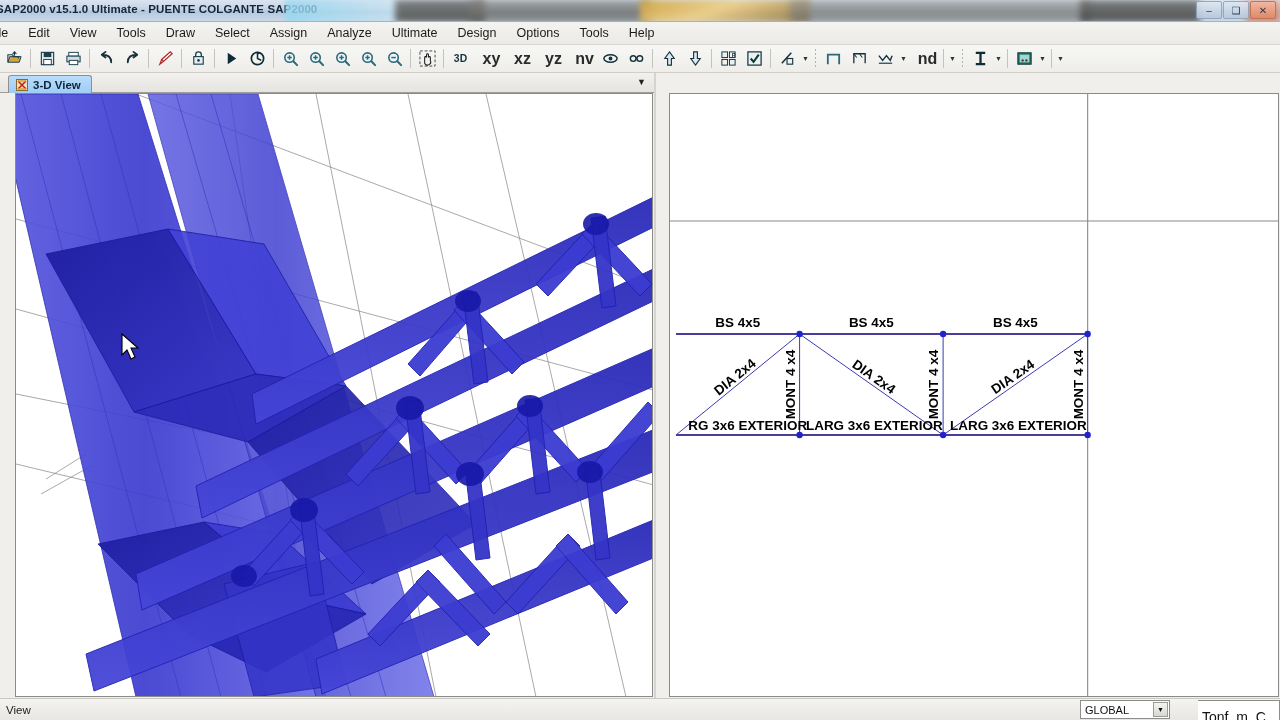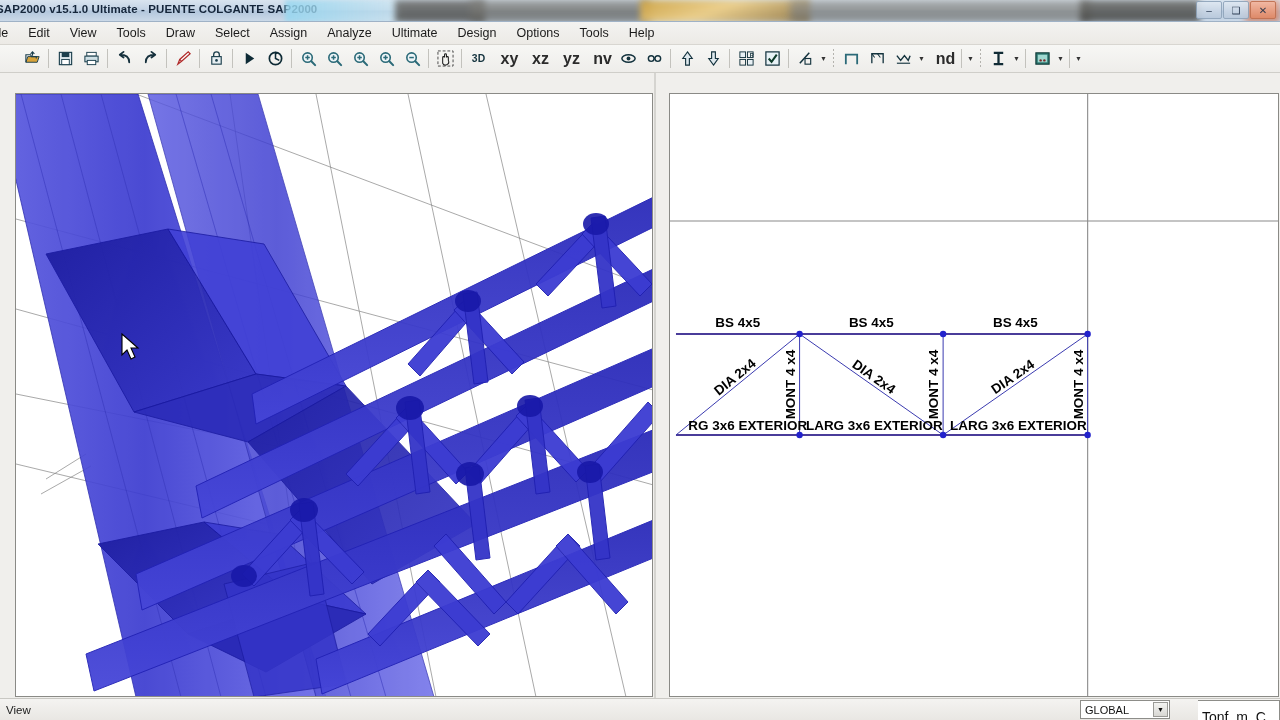--- a/index.html
+++ b/index.html
@@ -65,21 +65,21 @@
     font-size: 12.5px; color: #1b1b1b; padding: 3px 10px;
     white-space: nowrap; cursor: default; font-weight: 500;
   }
   .menu-item.clipped { margin-left: -22px; }
 
   
   .toolbar {
     position: absolute; left: 0; top: 45px; width: 1280px; height: 28px;
     background: linear-gradient(180deg,#f7f7f5 0%, #eeedea 100%);
     border-bottom: 1px solid #cfcec9;
-    display: flex; align-items: center; padding-left: 19px;
+    display: flex; align-items: center; padding-left: 1px;
     overflow: hidden;
   }
   .tbtn {
     width: 24px; height: 24px; margin: 0 1px;
     display: flex; align-items: center; justify-content: center;
     border: 1px solid transparent; border-radius: 2px;
     font-size: 12px; color: #15404c; line-height: 1;
   }
   .tbtn.txt { font-size: 16px; font-weight: bold; color:#2b2b2b; width: 23px; margin-left: 7px; }
   .tbtn svg { display:block; }
@@ -445,20 +445,31 @@
         </svg>
       </div>
       <div class="caret">▼</div>
       <div class="tsep"></div>
       <div class="caret">▼</div>
     </div>
 
   <div class="panes">
 
     <div class="pane left">
+      <div class="tabstrip">
+        <div class="tab active">
+          <svg class="tab-icon" viewBox="0 0 12 12">
+            <rect x="0.5" y="0.5" width="11" height="11" fill="#f0e0c0" stroke="#8a6a2a"></rect>
+            <path d="M2 2 L10 10 M10 2 L2 10" stroke="#c02020" stroke-width="1.6"></path>
+            <path d="M2 2 L10 2 M2 10 L10 10" stroke="#e0a020" stroke-width="1.6"></path>
+          </svg>
+          <span>3-D View</span>
+        </div>
+        <div class="tabdrop">▼</div>
+      </div>
 
       <div class="canvas">
         <svg viewBox="0 0 652 603" width="652" height="603" preserveAspectRatio="none">
           <rect x="0" y="0" width="652" height="603" fill="#ffffff"></rect>
           <defs>
             <linearGradient id="gblueA" x1="0" y1="0" x2="1" y2="0">
               <stop offset="0%" stop-color="#5a5ae0"></stop>
               <stop offset="45%" stop-color="#3b3bd0"></stop>
               <stop offset="100%" stop-color="#6a6ae8"></stop>
             </linearGradient>

